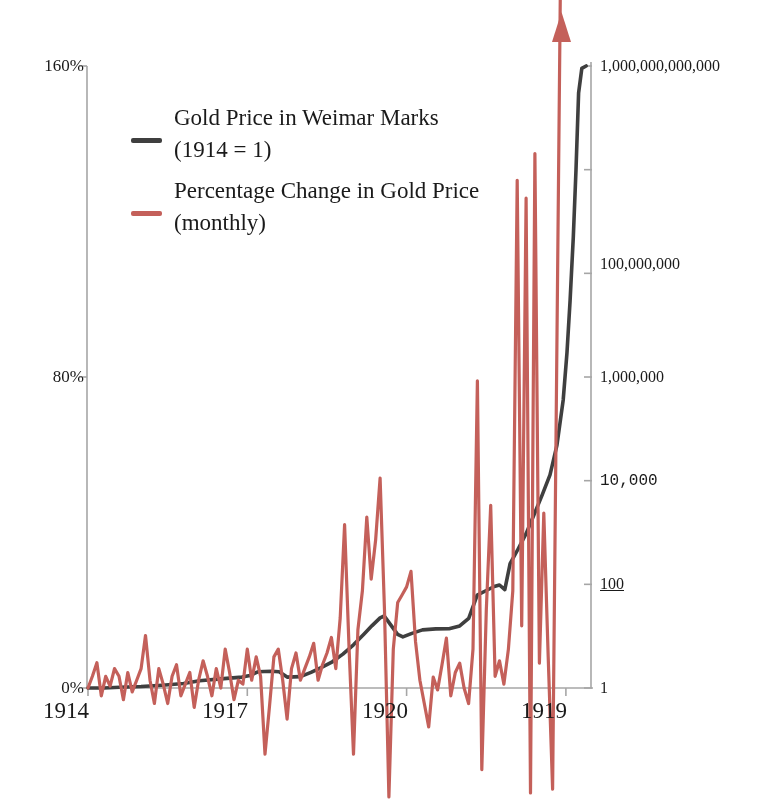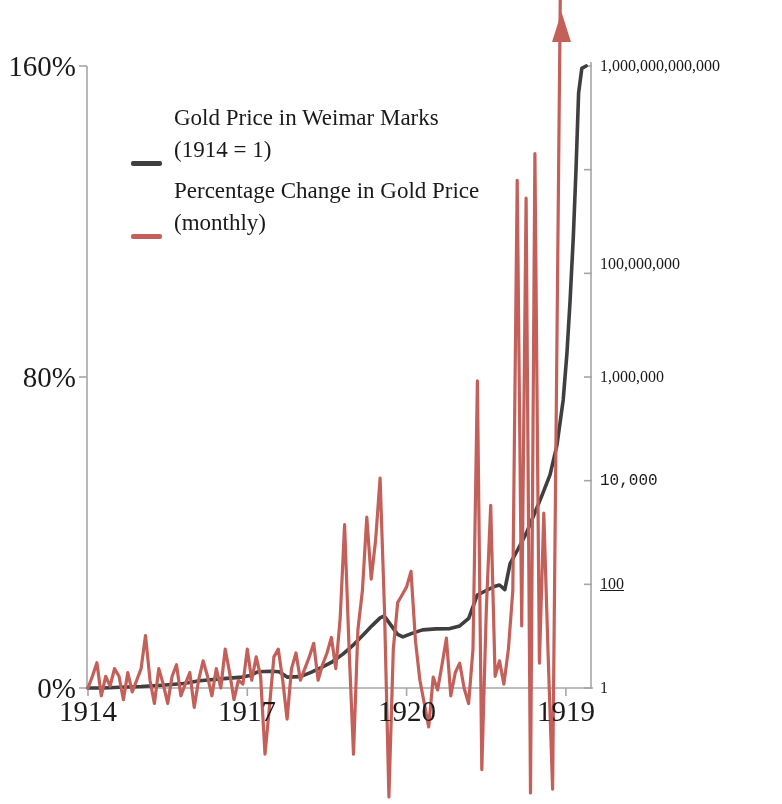--- a/index.html
+++ b/index.html
@@ -1,23 +1,23 @@
 <!DOCTYPE html>
 <html><head>
 <meta charset="utf-8">
 <style>
   html,body{margin:0;padding:0;background:#ffffff;}
   #stage{position:relative;width:782px;height:804px;background:#ffffff;overflow:hidden;
          font-family:"Liberation Serif","DejaVu Serif",serif;color:#1a1a1a;}
   #chart-svg{position:absolute;left:0;top:0;}
-  .ylab-left{position:absolute;left:0;width:76px;text-align:right;font-size:29px;height:28px;line-height:28px;}
+  .ylab-left{position:absolute;left:8px;width:76px;text-align:right;font-size:17px;height:28px;line-height:28px;}
   .ylab-right{position:absolute;left:600px;font-size:16px;height:28px;line-height:28px;white-space:nowrap;}
-  .xlab{position:absolute;width:90px;text-align:center;font-size:29px;height:26px;line-height:26px;top:698px;}
+  .xlab{position:absolute;width:90px;text-align:left;font-size:23px;height:26px;line-height:26px;top:698px;}
   .legend{position:absolute;left:131px;top:102px;}
-  .legend-item{display:flex;align-items:flex-end;margin-bottom:9px;}
+  .legend-item{display:flex;align-items:center;margin-bottom:9px;}
   .swatch{width:31px;height:5px;border-radius:2px;margin-top:13px;margin-right:12px;flex:0 0 auto;}
   .legend-text{font-size:23px;line-height:32px;white-space:nowrap;}
 </style>
 </head>
 <body>
 
 <div id="stage" style="background: rgb(255, 255, 255);">
 
   <svg id="chart-svg" width="782" height="804">
     <g id="axes">

